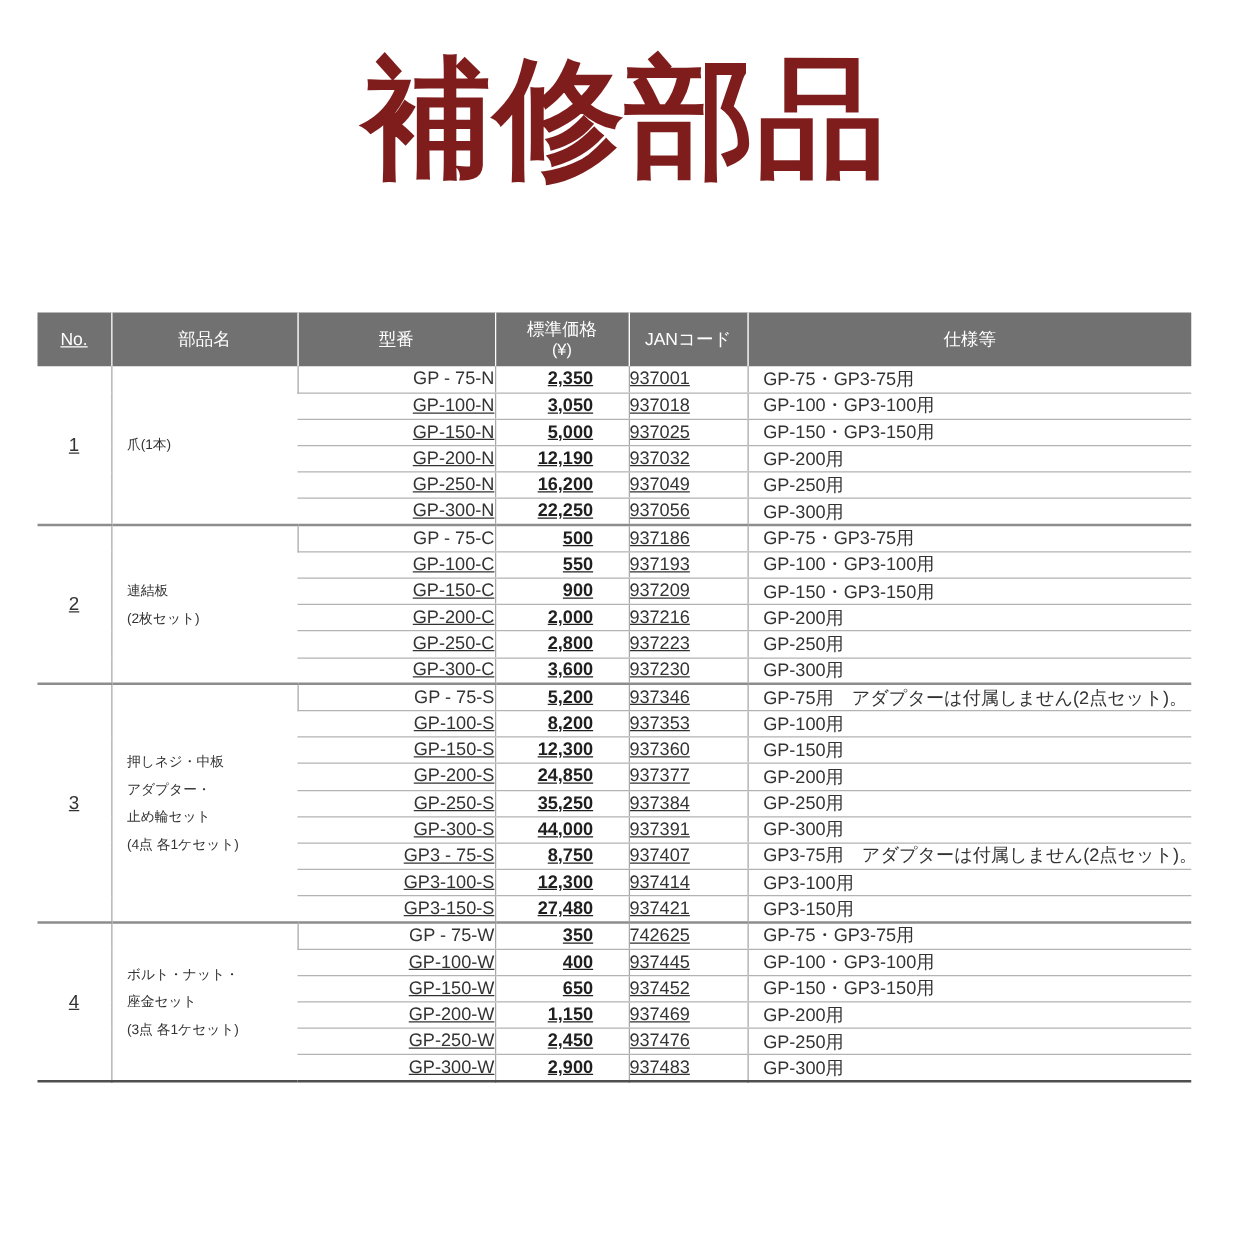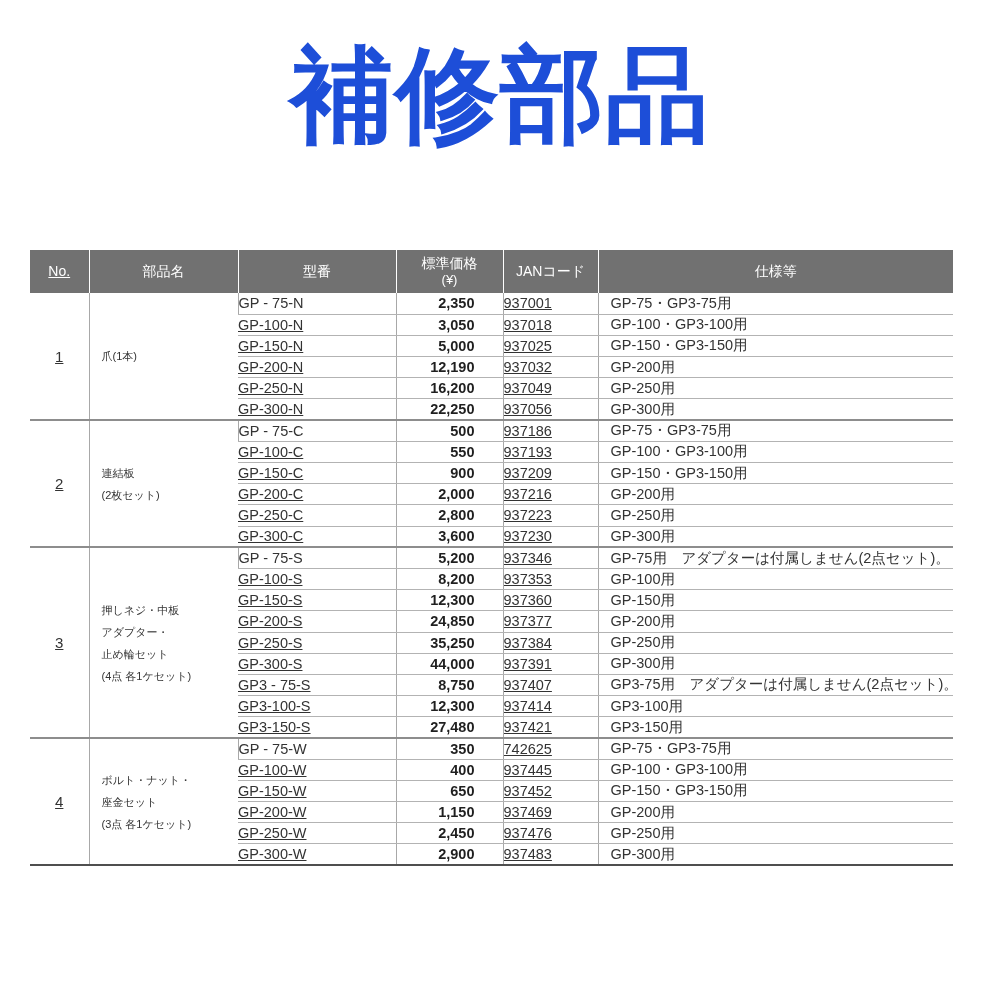--- a/index.html
+++ b/index.html
@@ -25,21 +25,21 @@
   }
   .page-title {
     position: absolute;
     top: 36px;
     left: 0;
     width: 100%;
     text-align: center;
     font-size: 104px;
     line-height: 1.15;
     font-weight: 600;
-    color: #1d4ed8;
+    color: #7f1d1d;
     letter-spacing: 1px;
     white-space: nowrap;
   }
   .table-wrap {
     position: absolute;
     top: 250px;
     left: 30px;
     width: 923px;
   }
   table.parts {
@@ -83,22 +83,22 @@
 
   tbody td.col-model,
   tbody td.col-price,
   tbody td.col-jan,
   tbody td.col-spec { border-bottom: 1px solid var(--row-line); }
 
   tr.sec-start td { border-top: 2px solid var(--section-line); }
 
   td.col-no    { text-align: center; font-size: 15px; }
   td.col-name  { padding-left: 12px; line-height: 22px; font-size: 11px; }
-  td.col-model { text-align: left; margin-left: 40px; }
-  td.col-price { text-align: right; padding-right: 28px; font-weight: bold; color: var(--price-text); }
+  td.col-model { text-align: right; margin-left: 40px; }
+  td.col-price { text-align: right; padding-right: 28px; font-weight: bold; color: var(--price-text); text-decoration: underline; }
   td.col-jan   { text-align: left; text-decoration: underline; }
   td.col-spec  { padding-left: 12px; }
 </style>
 </head>
 <body>
 
 <div class="page">
   <div class="page-title">補修部品</div>
 
   <div class="table-wrap">

